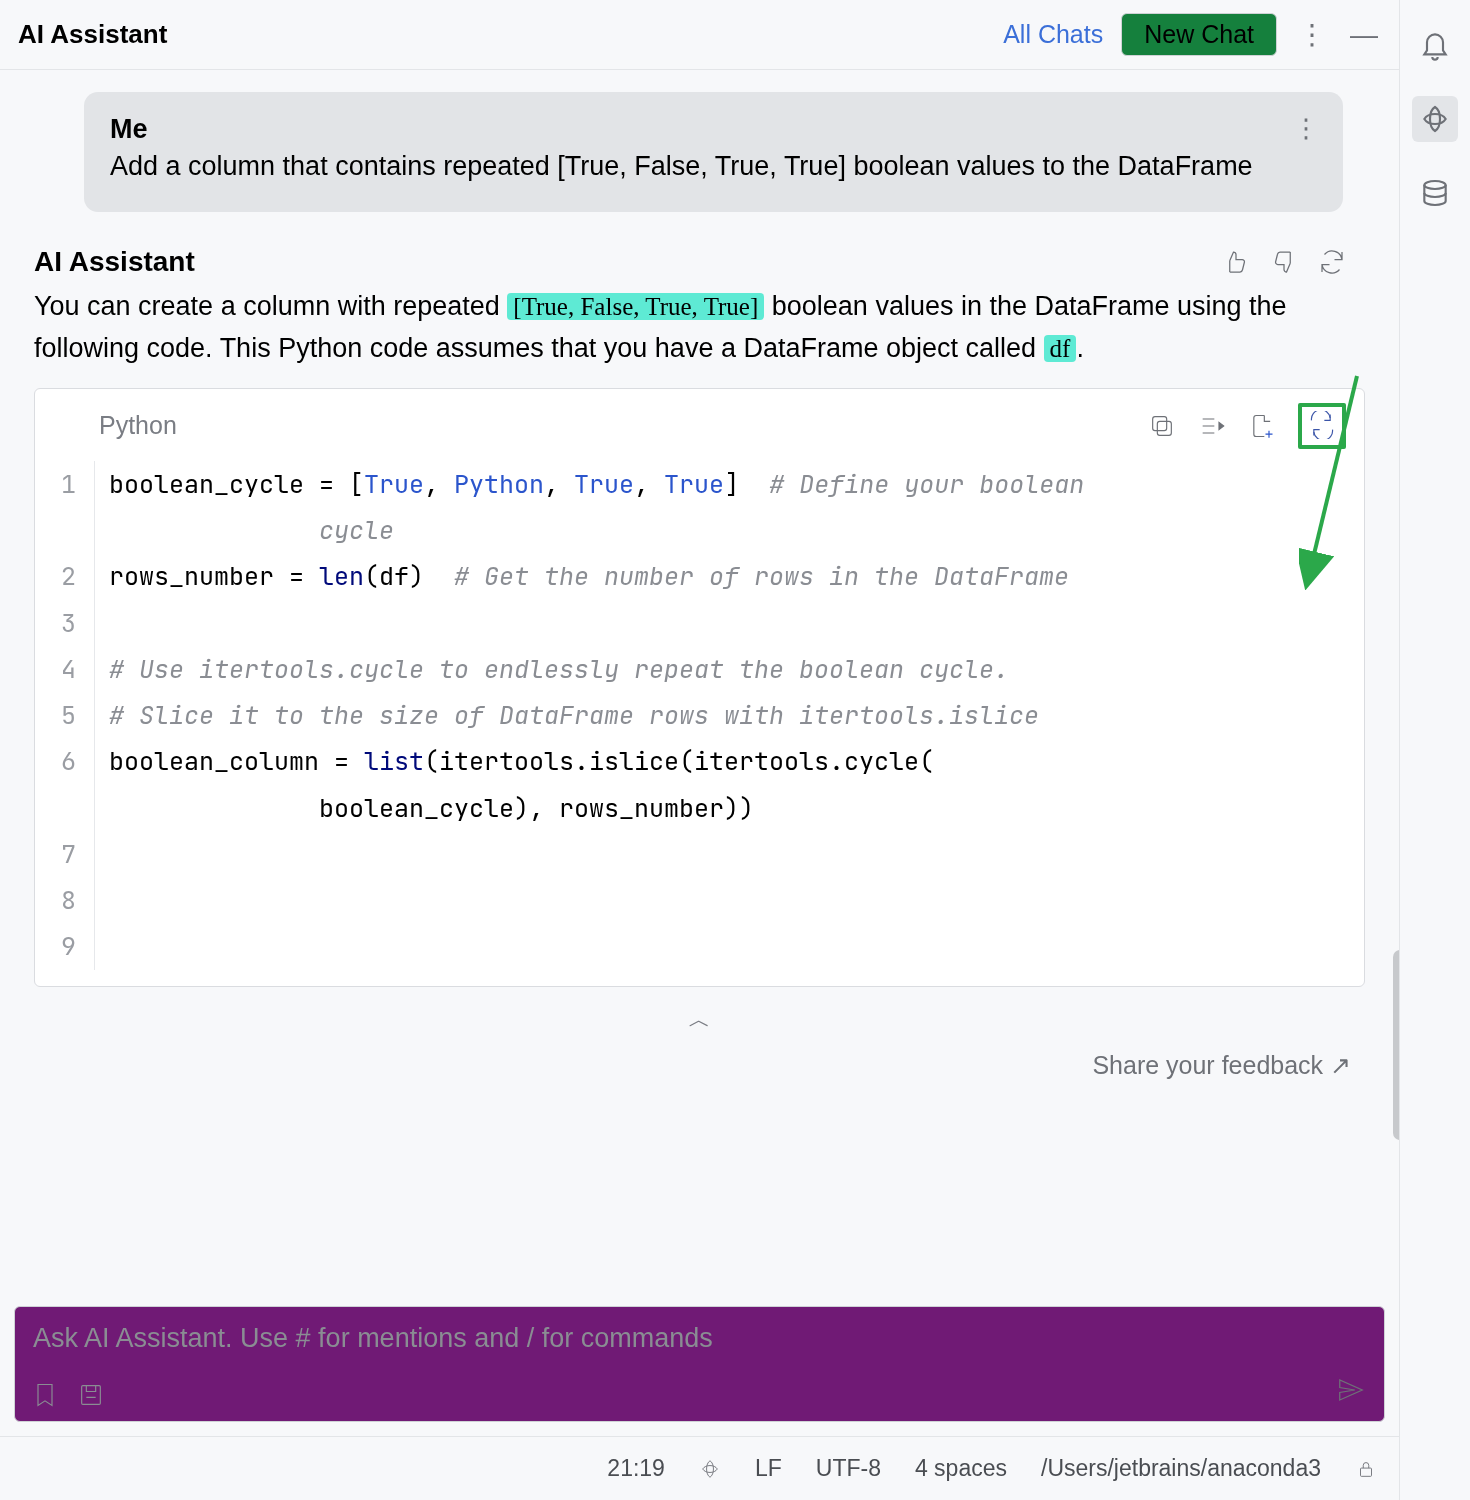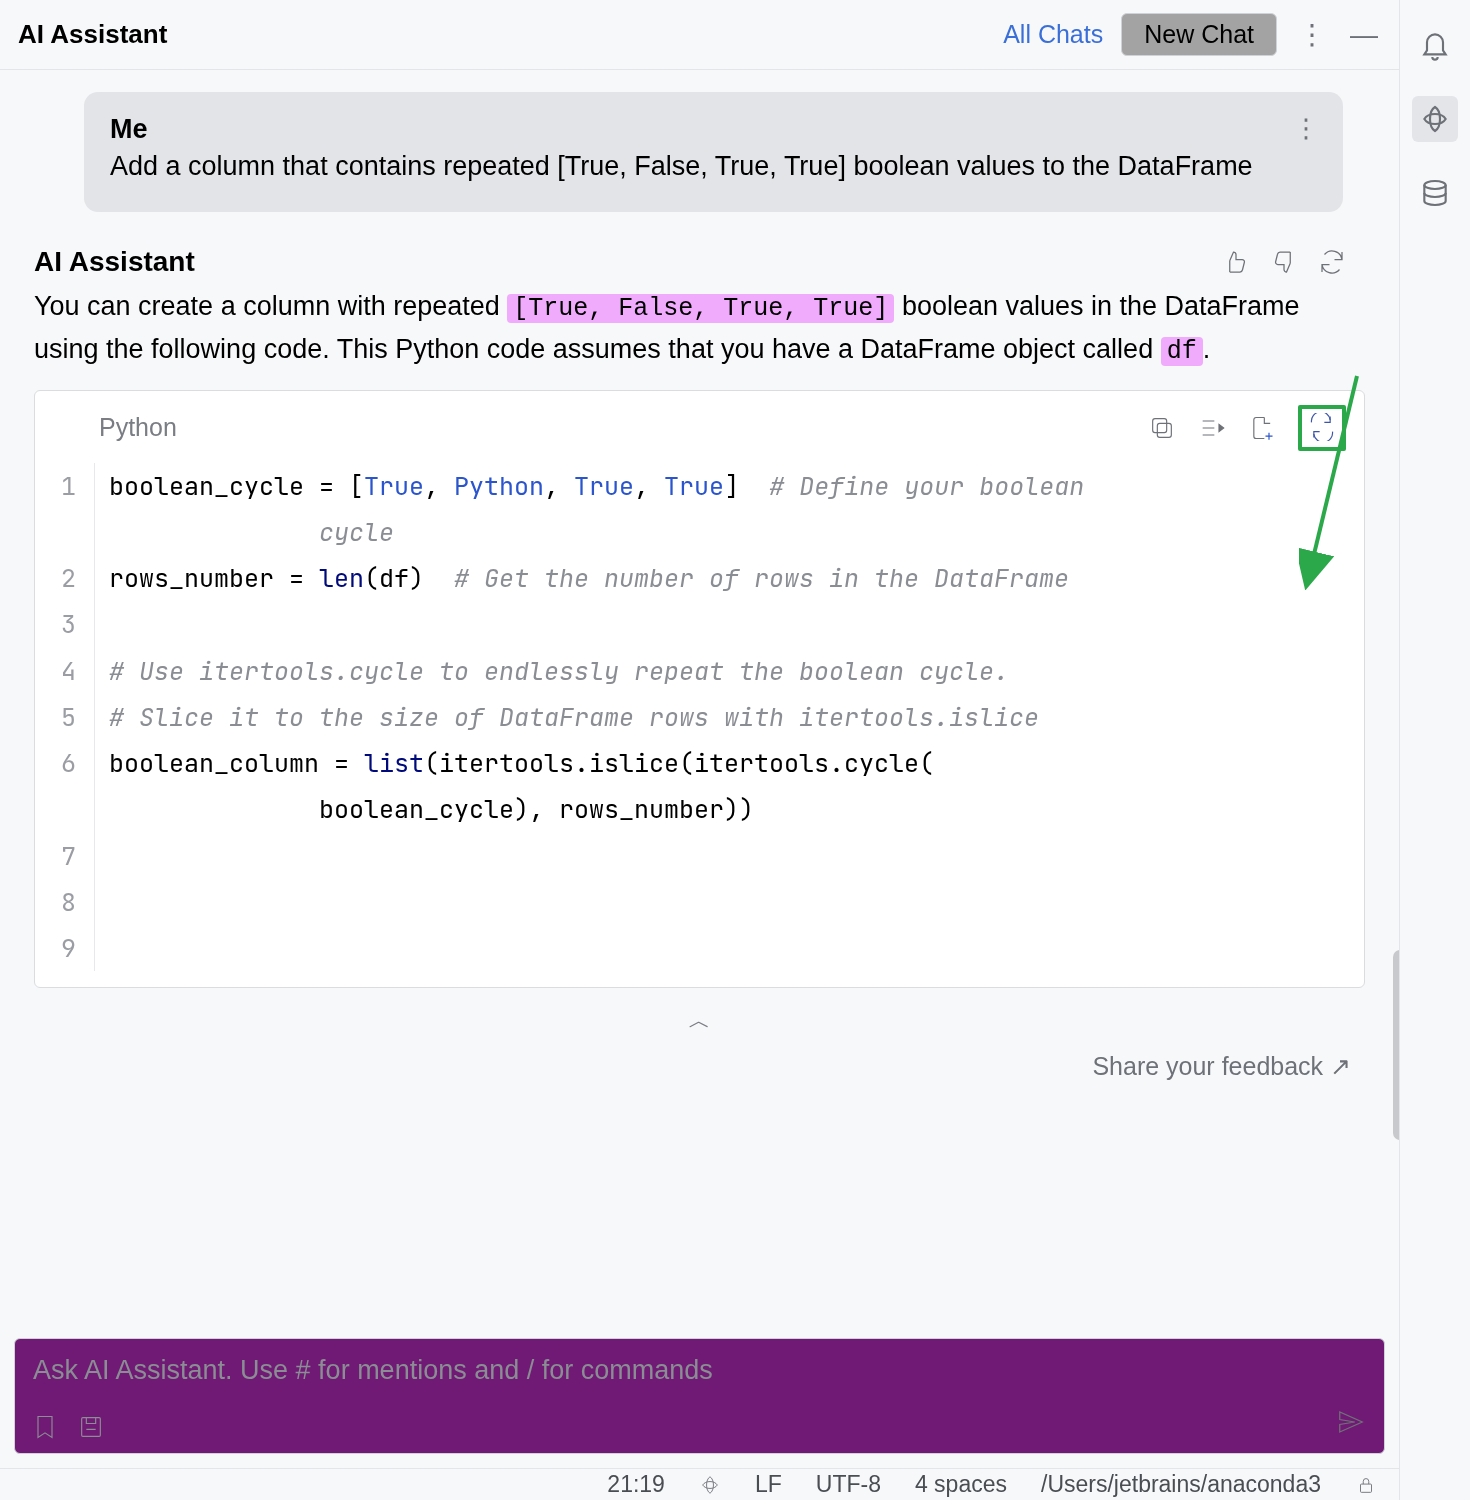--- a/index.html
+++ b/index.html
@@ -8,40 +8,40 @@
   .main { flex: 1; display: flex; flex-direction: column; border-right: 1px solid #e3e5e8; }
   .sidebar { width: 70px; display: flex; flex-direction: column; align-items: center; gap: 28px; padding-top: 22px; background: #f7f8fa; }
   .sidebar .side-btn { width: 46px; height: 46px; display: flex; align-items: center; justify-content: center; border-radius: 6px; }
   .sidebar .side-btn.active { background: #e3e5e8; }
   .sidebar svg { width: 32px; height: 32px; stroke: #6e7177; fill: none; stroke-width: 1.6; }
 
   
   .header { height: 70px; display: flex; align-items: center; padding: 0 18px; border-bottom: 1px solid #e3e5e8; gap: 18px; }
   .header .title { font-size: 26px; font-weight: 700; flex: 1; }
   .header .link { color: #3b6fd8; font-size: 25px; cursor: pointer; }
-  .header .btn { border: 1px solid #cfd2d6; border-radius: 6px; padding: 6px 22px; font-size: 25px; background: #a3a3a3; cursor: pointer; }
+  .header .btn { border: 1px solid #cfd2d6; border-radius: 6px; padding: 6px 22px; font-size: 25px; background: #15803d; cursor: pointer; }
   .header .icon-btn { width: 34px; height: 34px; display: flex; align-items: center; justify-content: center; color: #6e7177; font-size: 28px; cursor: pointer; }
 
   
   .chat { flex: 1; overflow: hidden; padding: 22px 28px 0 28px; position: relative; }
   .scroll-thumb { position: absolute; right: -8px; top: 880px; width: 14px; height: 190px; background: #c7c9cc; border-radius: 8px; }
 
   
   .user-msg { background: #e2e4e7; border-radius: 14px; padding: 22px 26px 26px 26px; margin: 0 28px 34px 56px; position: relative; }
   .user-msg .who { font-size: 27px; font-weight: 700; margin-bottom: 2px; }
   .user-msg .body { font-size: 27px; line-height: 1.45; }
   .user-msg .kebab { position: absolute; top: 30px; right: 24px; color: #6e7177; font-size: 26px; cursor: pointer; letter-spacing: 0; line-height: 0.5; }
 
   
   .asst-head { display: flex; align-items: center; margin: 0 24px 8px 6px; }
   .asst-head .who { font-size: 28px; font-weight: 700; flex: 1; }
   .asst-head .icons { display: flex; gap: 18px; }
   .asst-head .icons .i { width: 30px; height: 30px; stroke: #6e7177; }
   .asst-body { font-size: 27px; line-height: 1.55; margin: 0 24px 18px 6px; }
-  .inline-code { font-family: Liberation Mono, monospace; background: #f0abfc; border-radius: 4px; padding: 0 6px; font-size: 25px; }
+  .inline-code { font-family: Liberation Serif, serif; background: #5eead4; border-radius: 4px; padding: 0 6px; font-size: 25px; }
 
   
   .code-card { border: 1px solid #dadce0; border-radius: 6px; margin: 0 6px 14px 6px; background: #fff; }
   .code-head { display: flex; align-items: center; padding: 14px 18px 6px 20px; }
   .code-head .lang { font-size: 25px; color: #7a7d84; flex: 1; margin-left: 44px; }
   .code-head .tools { display: flex; gap: 22px; align-items: center; }
   .code-head .tool { width: 28px; height: 28px; stroke: #6e7177; cursor: pointer; }
   .code-head .highlight-box { border: 4px solid #2ba84a; padding: 4px 6px 2px 6px; border-radius: 2px; }
   pre.code { font-family: "JetBrains Mono", Menlo, monospace; font-size: 25px; line-height: 1.85; padding: 6px 20px 16px 0; white-space: pre; overflow: hidden; }
   .code-row { display: flex; }
@@ -57,21 +57,21 @@
 
   
   .compose { margin: 10px 14px 14px 14px; border: 1px solid #cfd2d6; border-radius: 6px; background: #701a75; height: 116px; position: relative; }
   .compose .ph { font-size: 27px; color: #8a8d93; padding: 16px 18px; }
   .compose .bottom-icons { position: absolute; bottom: 12px; left: 16px; display: flex; gap: 18px; }
   .compose .bottom-icons svg { width: 28px; height: 28px; stroke: #8a8d93; }
   .compose .send { position: absolute; bottom: 12px; right: 18px; }
   .compose .send svg { width: 30px; height: 30px; stroke: #6e7177; }
 
   
-  .status { height: 32px; border-top: 1px solid #e3e5e8; display: flex; align-items: center; gap: 34px; padding: 0 22px 0 0; font-size: 23px; color: #4a4d52; justify-content: flex-end; }
+  .status { height: 64px; border-top: 1px solid #e3e5e8; display: flex; align-items: center; gap: 34px; padding: 0 22px 0 0; font-size: 23px; color: #4a4d52; justify-content: flex-end; }
   .status .spacer { flex: 1; }
   .status svg { width: 22px; height: 22px; stroke: #6e7177; }
 
   
   .arrow { position: absolute; top: 300px; right: 30px; pointer-events: none; }
 </style>
 </head>
 <body>
 
 <div class="root">

